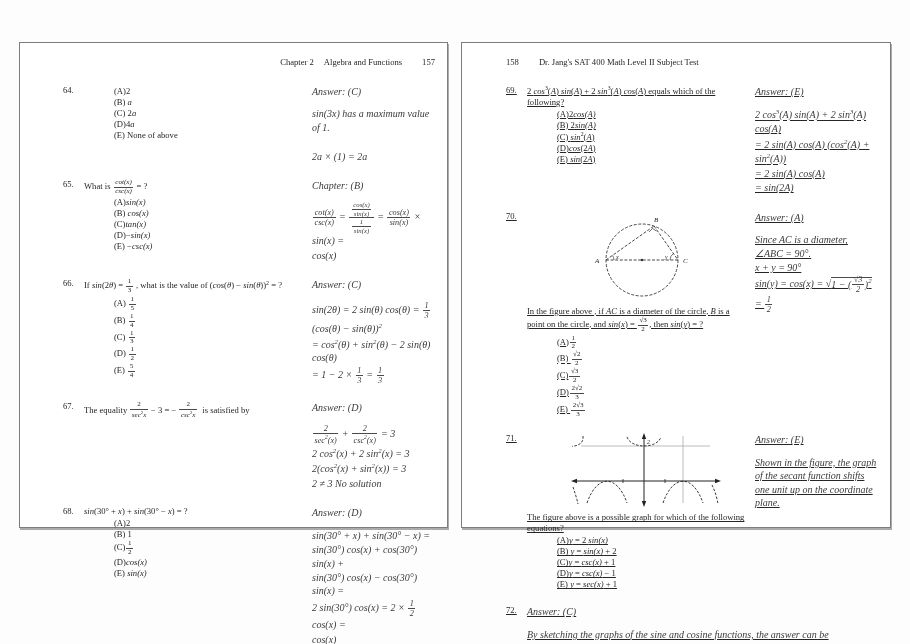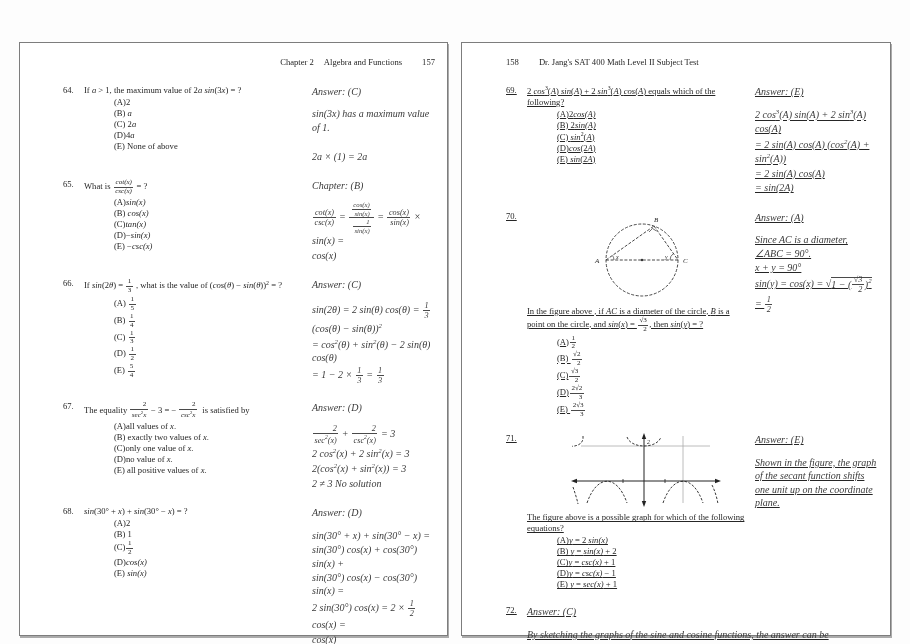--- a/index.html
+++ b/index.html
@@ -2,42 +2,42 @@
 <html><head>
 <meta charset="utf-8">
 <style>
   html,body{margin:0;padding:0;}
   body{
     width:910px;height:644px;position:relative;overflow:hidden;
     background:#fdfdfd;color:#262626;
     font-family:"Liberation Serif", serif;
   }
   .page{
-    position:absolute;top:42px;height:594px;background:#ffffff;
+    position:absolute;top:42px;height:486px;background:#ffffff;
     border:1px solid #7d7d7d;box-shadow:1px 2px 0 #ababab;box-sizing:border-box;
   }
   #page-left{left:19px;width:429px;}
   #page-right{left:461px;width:430px;}
   .hdr{font-size:8.6px;margin-top:14px;white-space:nowrap;}
   #page-left .hdr{text-align:right;padding-right:12px;}
   #page-right .hdr{text-align:left;padding-left:44px;}
   .hdr .hgap-s{display:inline-block;width:10px;}
   .hdr .hgap-l{display:inline-block;width:20px;}
   .content{padding:18px 10px 0 43px;}
   #page-right .content{padding-left:44px;padding-right:12px;text-decoration:underline;}
   .q{display:flex;margin-bottom:15px;font-size:8.6px;line-height:1.28;}
   .qnum{width:21px;flex:none;}
   .qbody{width:228px;flex:none;padding-right:6px;box-sizing:border-box;}
   .opts{margin-left:30px;margin-top:1px;}
   .opt{min-height:10px;}
   .ans{flex:1;font-style:italic;font-size:10px;color:#3a3a3a;line-height:1.34;}
   .ans-label{margin-bottom:9px;}
   .expl-line{margin-bottom:1px;}
   
-  .fr{display:inline-flex;flex-direction:column;text-align:right;
+  .fr{display:inline-flex;flex-direction:column;text-align:center;
       vertical-align:middle;font-size:0.82em;line-height:1.12;padding:0 1px;}
   .fr .n{border-bottom:0.8px solid #4a4a4a;padding:0 1.5px;}
   .fr .d{padding:0 1.5px;}
   sup{font-size:0.68em;}
   .ov{border-top:0.8px solid #4a4a4a;padding-top:0.5px;}
   .fig{display:block;}
   .fig70{margin:2px 0 5px 56px;}
   .fig71{margin:0 0 5px 44px;}
   svg text{font-family:"Liberation Serif", serif;font-style:italic;fill:#262626;}
 </style>
@@ -46,21 +46,20 @@
 
 <div class="page" id="page-left">
   <div class="hdr">
     <span>Chapter 2</span><span class="hgap-s"></span><span>Algebra and Functions</span><span class="hgap-l"></span><span>157</span>
   </div>
   <div class="content">
 
     <div class="q">
       <div class="qnum">64.</div>
       <div class="qbody">
-        <div>If <i>a</i> &gt; 1, the maximum value of 2<i>a</i> <i>sin</i>(3<i>x</i>) = ?</div>
         <div class="opts">
 
         <div class="opt">(A)2</div>
             <div class="opt">(B) <i>a</i></div>
             <div class="opt">(C) 2<i>a</i></div>
             <div class="opt">(D)4<i>a</i></div>
             <div class="opt">(E) None of above</div>
           </div>
       </div>
       <div class="ans">
@@ -170,28 +169,20 @@
     <div class="q">
       <div class="qnum">67.</div>
       <div class="qbody">
         <div>The equality <span class="fr">
               <span class="n">2</span>
               <span class="d"><i>sec</i><sup>2</sup><i>x</i></span>
             </span> − 3 = − <span class="fr">
               <span class="n">2</span>
               <span class="d"><i>csc</i><sup>2</sup><i>x</i></span>
             </span> &nbsp;is satisfied by</div>
-        <div class="opts">
-
-        <div class="opt">(A)all values of <i>x</i>.</div>
-            <div class="opt">(B) exactly two values of <i>x</i>.</div>
-            <div class="opt">(C)only one value of <i>x</i>.</div>
-            <div class="opt">(D)no value of <i>x</i>.</div>
-            <div class="opt">(E) all positive values of <i>x</i>.</div>
-          </div>
       </div>
       <div class="ans">
         <div class="ans-label">Answer: (D)</div>
         <div>
 
         <div class="expl-line"><span class="fr">
                 <span class="n">2</span>
                 <span class="d">sec<sup>2</sup>(x)</span>
               </span> + <span class="fr">
                 <span class="n">2</span>

